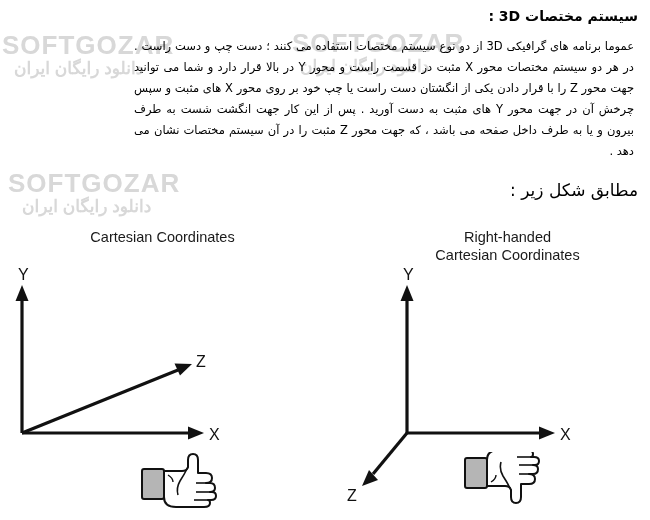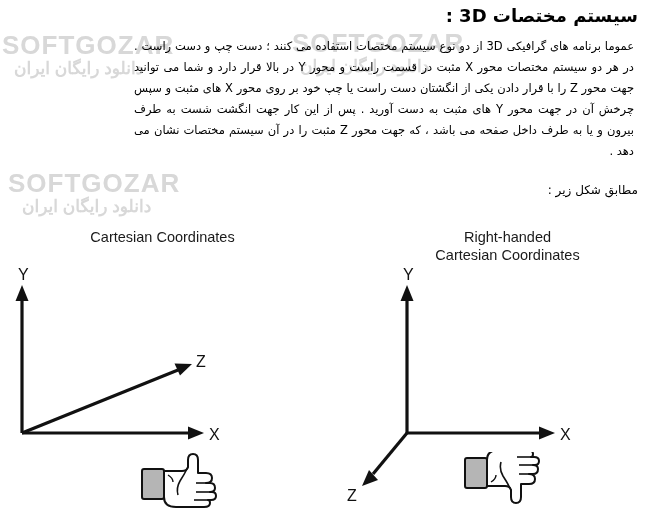--- a/index.html
+++ b/index.html
@@ -72,37 +72,37 @@
   }
   .rtl-block {
     direction: rtl;
     text-align: right;
     padding-right: 12px;
     padding-left: 130px;
   }
   .heading {
     font-family: "DejaVu Sans", "Liberation Sans", sans-serif;
     font-weight: 700;
-    font-size: 18px;
+    font-size: 14px;
     margin: 0;
     padding-top: 6px;
     line-height: 20px;
   }
   .body-text {
     font-family: "DejaVu Sans", "Liberation Sans", sans-serif;
     font-size: 11.5px;
     line-height: 21px;
     margin: 4px;
     padding-top: 6px;
     text-align: justify;
     text-align-last: right;
   }
   .caption-line {
     font-family: "DejaVu Sans", "Liberation Sans", sans-serif;
-    font-size: 12px;
+    font-size: 17px;
     line-height: 20px;
     margin: 0;
     padding-top: 14px;
   }
 
   
   .figure-area {
     position: absolute;
     left: 0;
     top: 222px;

